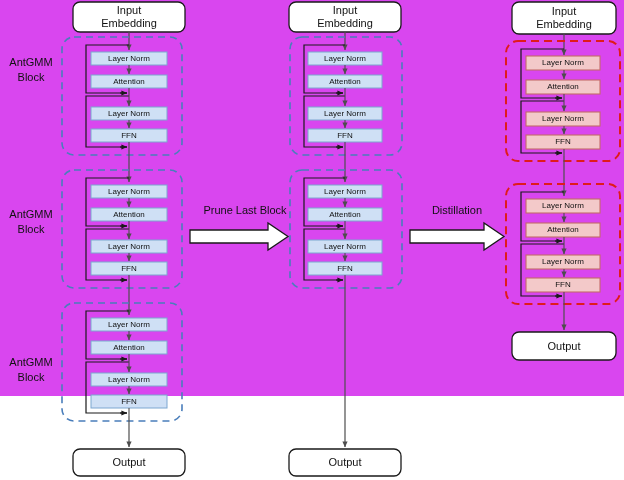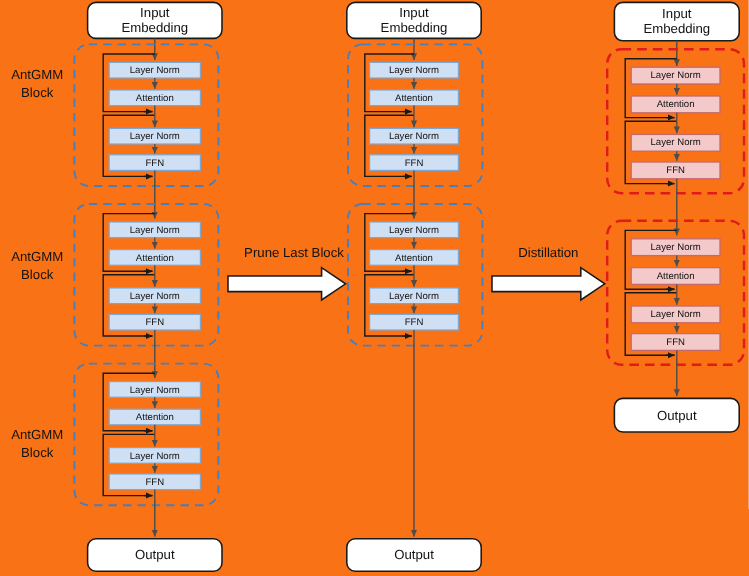--- a/index.html
+++ b/index.html
@@ -1,18 +1,18 @@
 <!DOCTYPE html>
 <html><head>
 <meta charset="utf-8">
 <style>
   html,body{margin:0;padding:0;background:#ffffff;}
   body{width:624px;height:480px;overflow:hidden;
        font-family:"Liberation Sans","DejaVu Sans",sans-serif;}
-  #stage{position:relative;width:624px;height:480px;background:#f97316;}
+  #stage{position:relative;width:624px;height:396px;background:#d946ef;}
   svg{position:absolute;left:0;top:0;}
   .box-text{font-size:8px;fill:#111;text-anchor:middle;dominant-baseline:middle;}
   .io-text{font-size:11px;fill:#111;text-anchor:middle;dominant-baseline:middle;}
   .side-text{font-size:11px;fill:#111;text-anchor:middle;dominant-baseline:middle;}
   .arrow-text{font-size:11px;fill:#111;text-anchor:middle;dominant-baseline:middle;}
 </style>
 </head>
 <body>
 
 <div id="stage">

